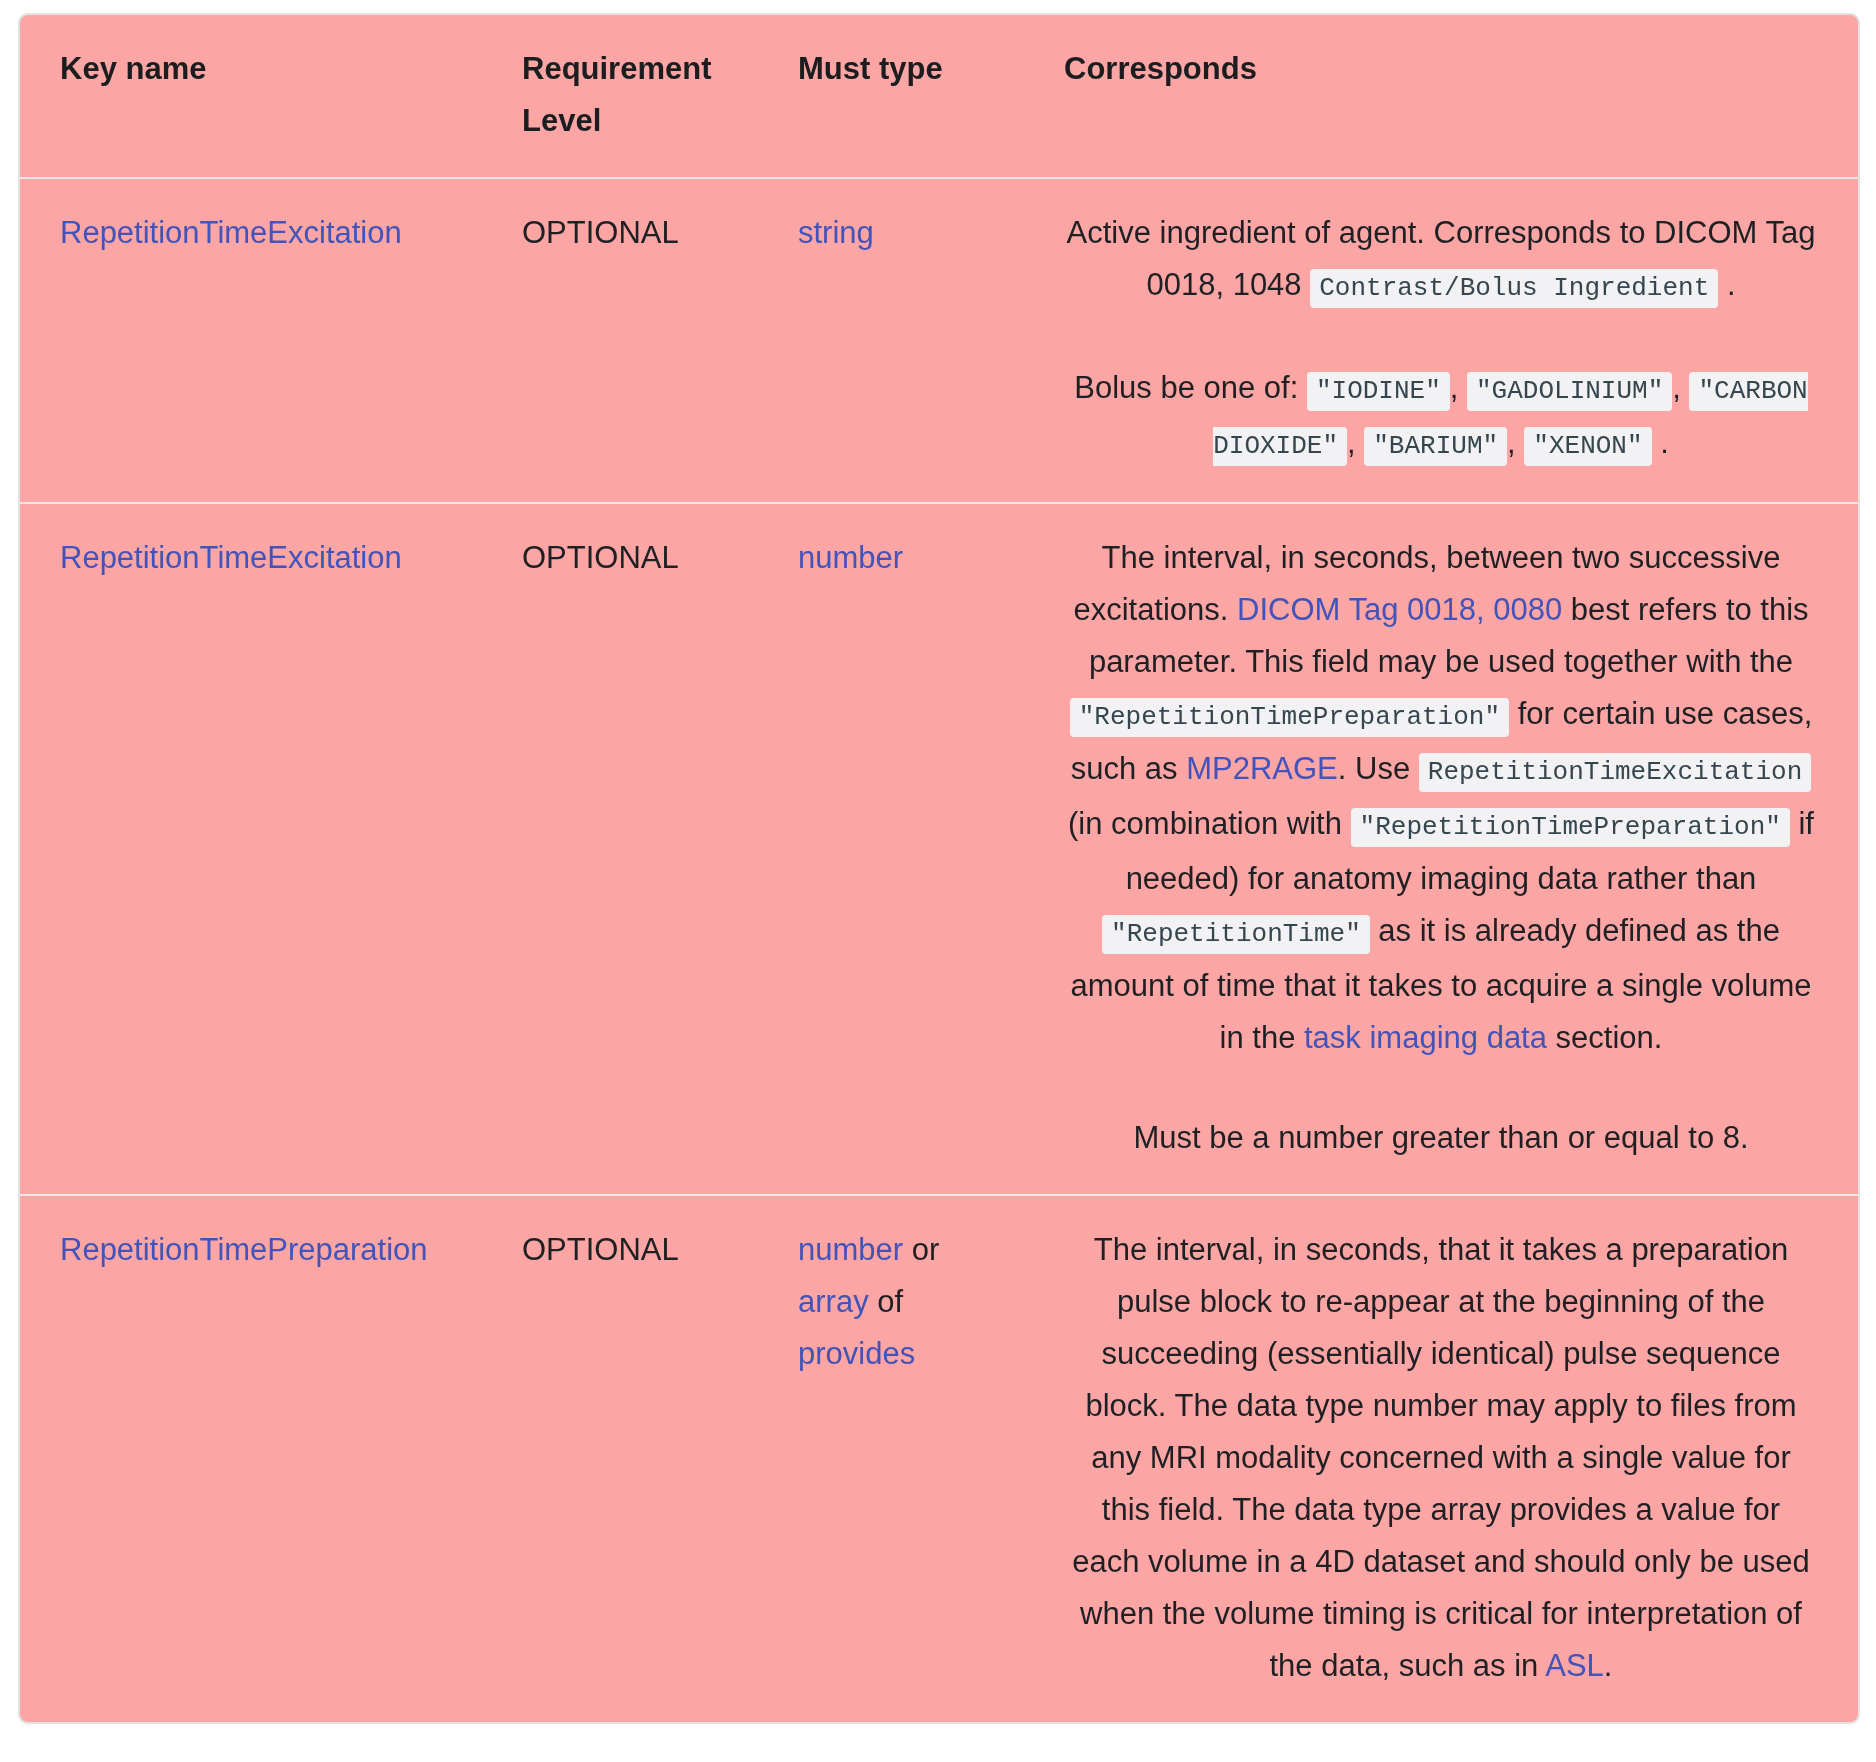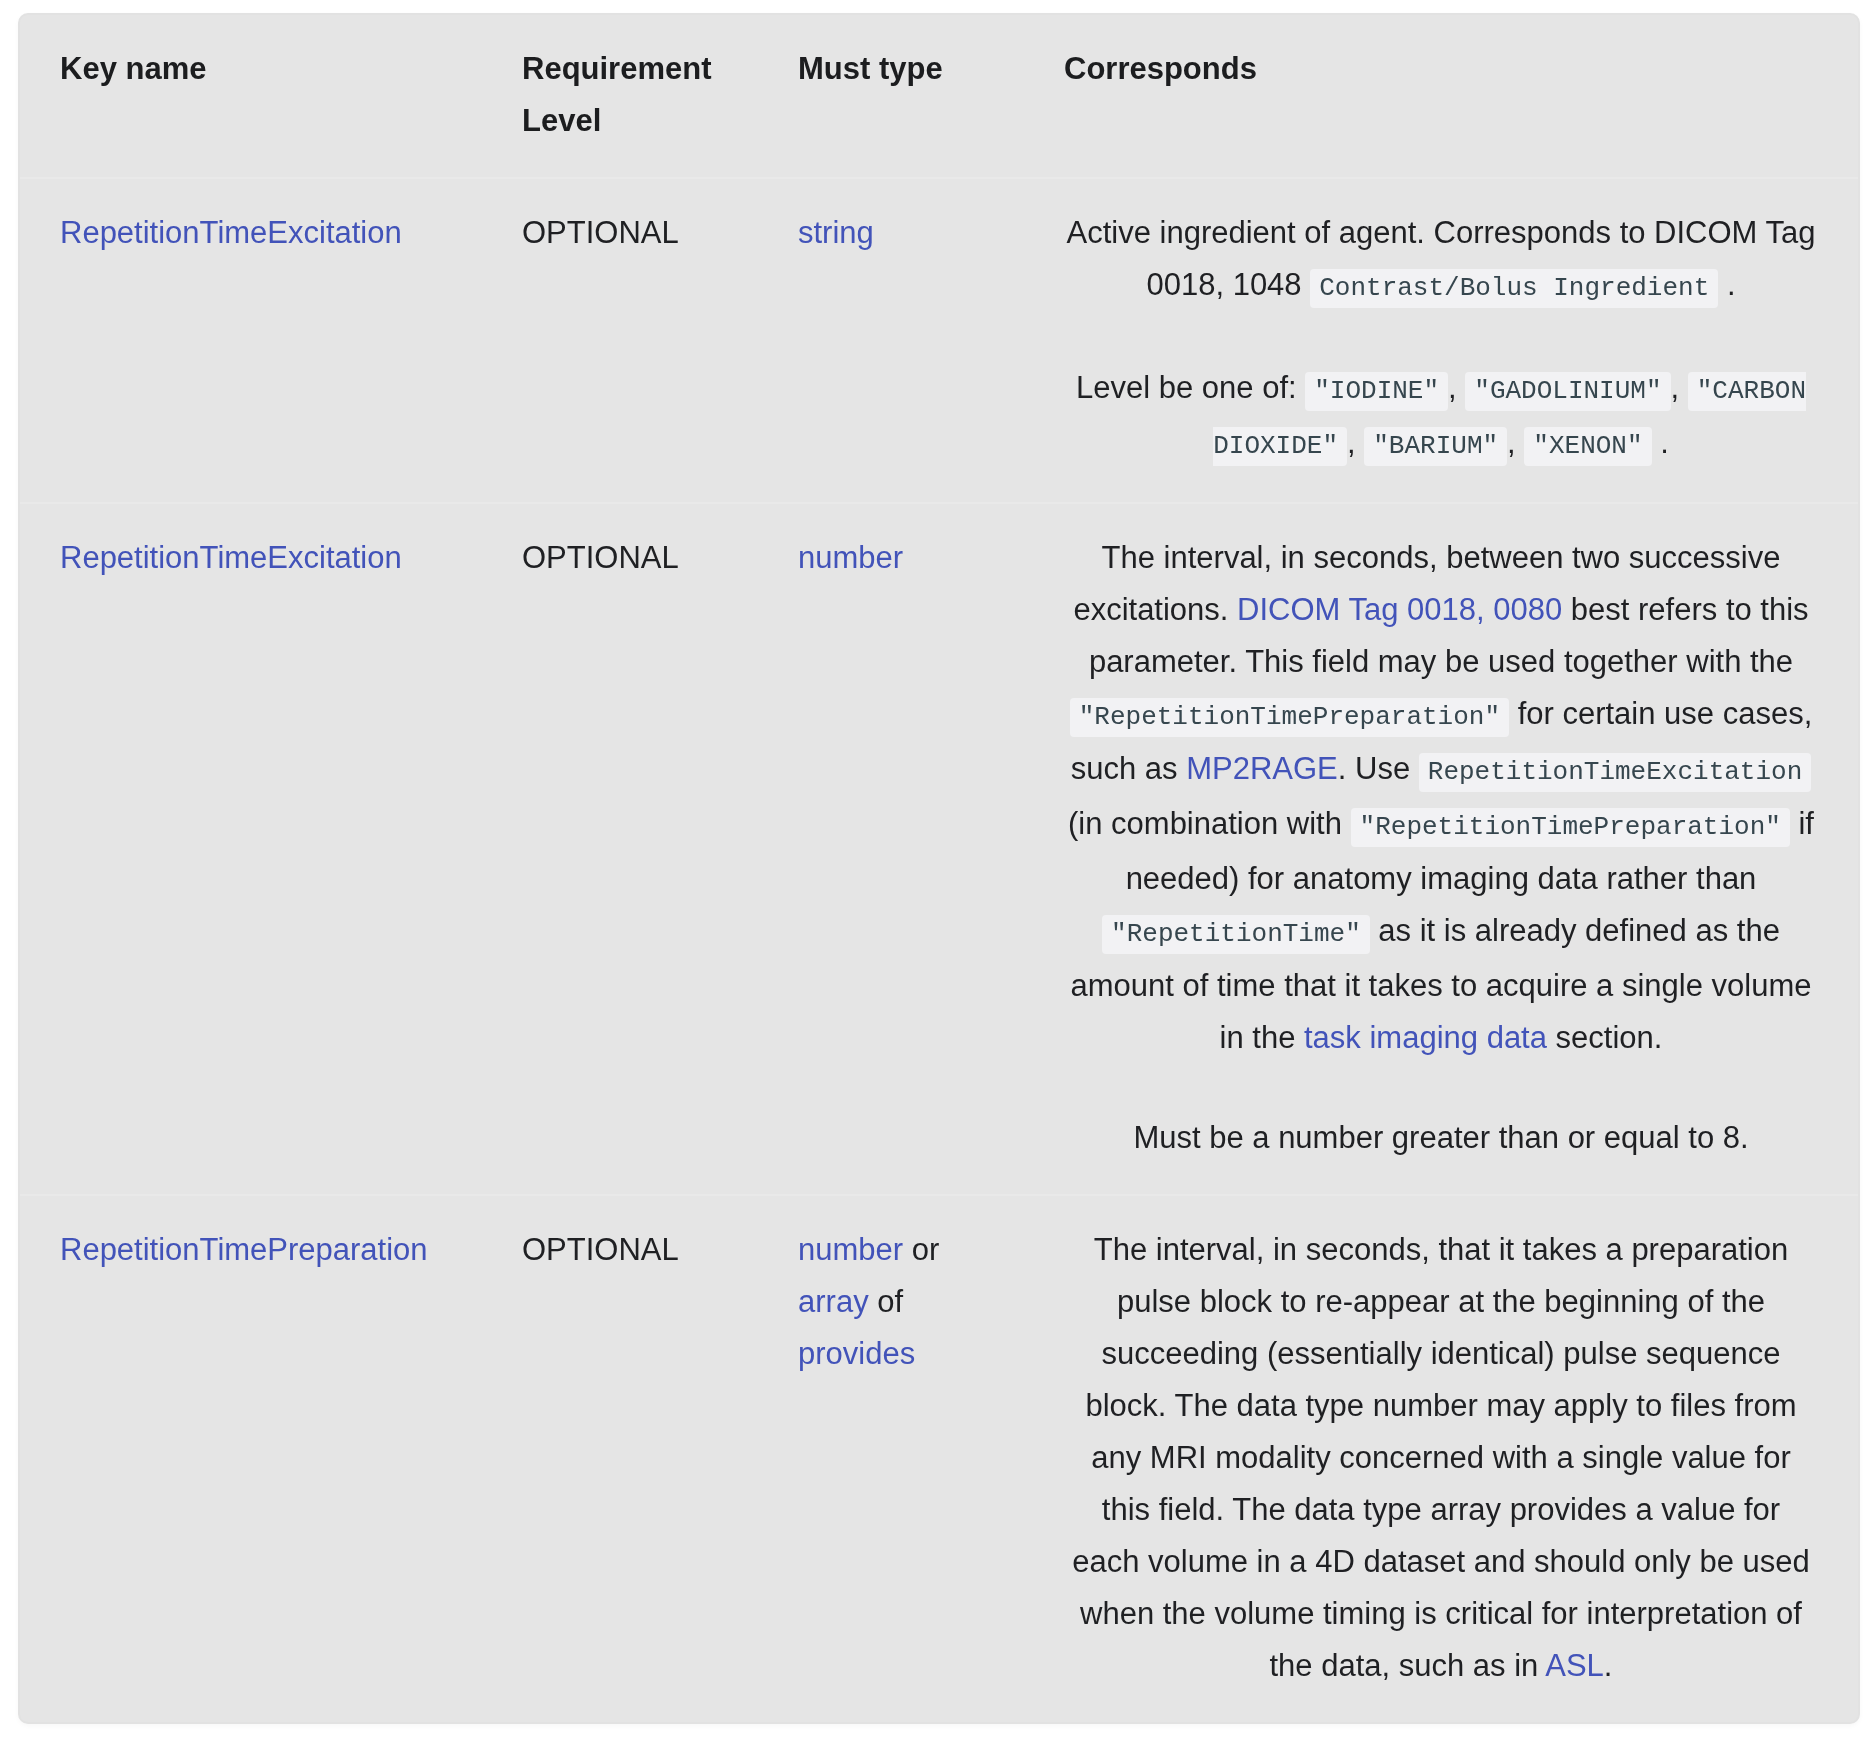--- a/index.html
+++ b/index.html
@@ -24,21 +24,21 @@
   table.meta{
     border-collapse:separate;
     border-spacing:0;
     table-layout:fixed;
     width:1842px;
     border:2px solid var(--border_color);
     border-radius:10px;
     font-size:31px;
     line-height:52px;
     box-shadow:0 2px 5px rgba(0,0,0,0.03);
-    background:#e5e5e5;
+    background:#fca5a5;
   }
   col.c1{width:462px;}
   col.c2{width:276px;}
   col.c3{width:266px;}
   th,td{
     text-align:left;
     vertical-align:top;
     padding:28px 40px 30px 40px;
     border-bottom:2px solid var(--divider_color);
   }
@@ -78,21 +78,21 @@
         <th>Corresponds</th>
       </tr>
     </thead>
     <tbody id="table-body">
         <tr>
           <td><a href="#">RepetitionTimeExcitation</a></td>
           <td><span>OPTIONAL</span></td>
           <td><a href="#">string</a></td>
           <td>
             <p><span>Active ingredient of agent. Corresponds to DICOM Tag 0018, 1048 </span><code>Contrast/Bolus Ingredient</code><span> .</span></p>
-            <p><span>Level be one of: </span><code>"IODINE"</code><span>, </span><code>"GADOLINIUM"</code><span>, </span><code>"CARBON DIOXIDE"</code><span>, </span><code>"BARIUM"</code><span>, </span><code>"XENON"</code><span> .</span></p>
+            <p><span>Bolus be one of: </span><code>"IODINE"</code><span>, </span><code>"GADOLINIUM"</code><span>, </span><code>"CARBON DIOXIDE"</code><span>, </span><code>"BARIUM"</code><span>, </span><code>"XENON"</code><span> .</span></p>
           </td>
         </tr>
         <tr>
           <td><a href="#">RepetitionTimeExcitation</a></td>
           <td><span>OPTIONAL</span></td>
           <td><a href="#">number</a></td>
           <td>
             <p><span>The interval, in seconds, between two successive excitations. </span><a href="#">DICOM Tag 0018, 0080</a><span> best refers to this parameter. This field may be used together with the </span><code>"RepetitionTimePreparation"</code><span> for certain use cases, such as </span><a href="#">MP2RAGE</a><span>. Use </span><code>RepetitionTimeExcitation</code><span> (in combination with </span><code>"RepetitionTimePreparation"</code><span> if needed) for anatomy imaging data rather than </span><code>"RepetitionTime"</code><span> as it is already defined as the amount of time that it takes to acquire a single volume in the </span><a href="#">task imaging data</a><span> section.</span></p>
             <p><span>Must be a number greater than or equal to 8.</span></p>
           </td>

